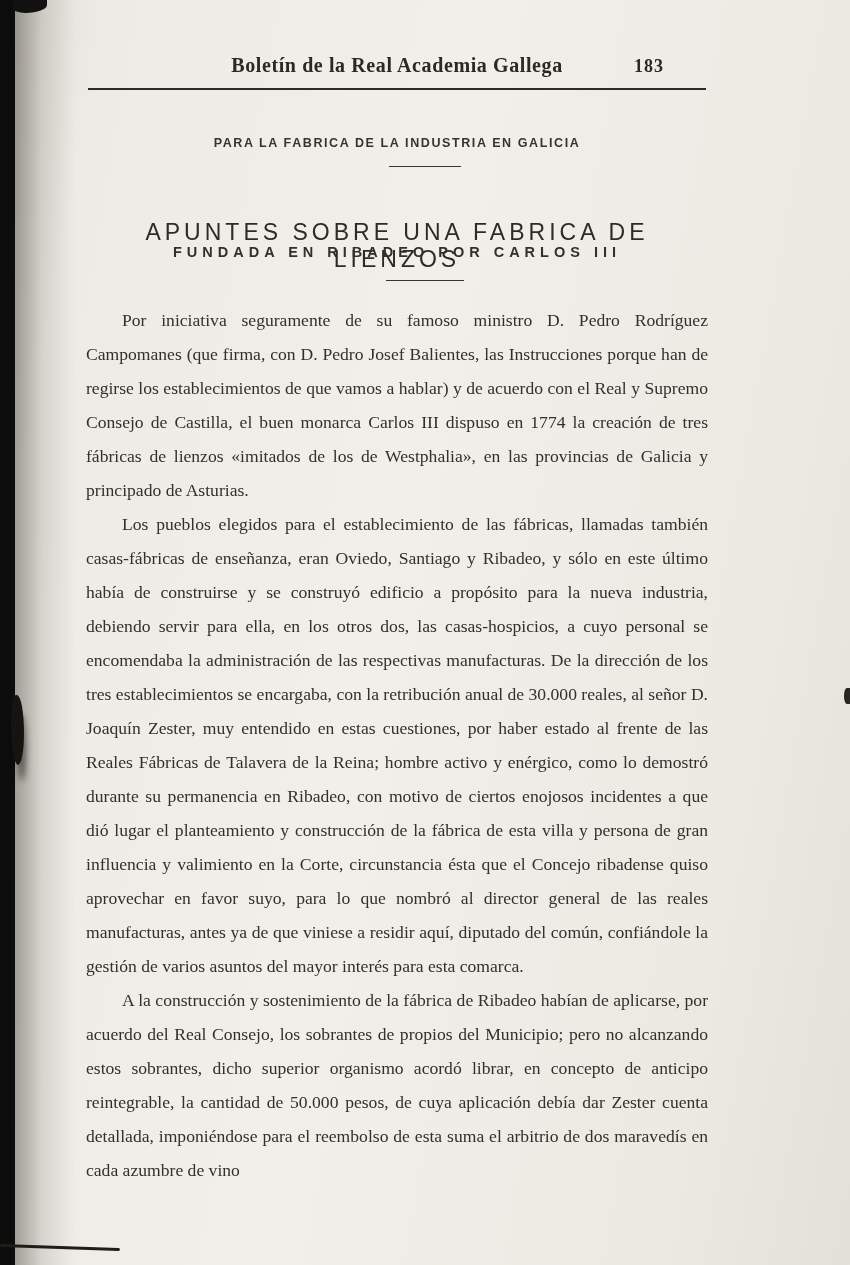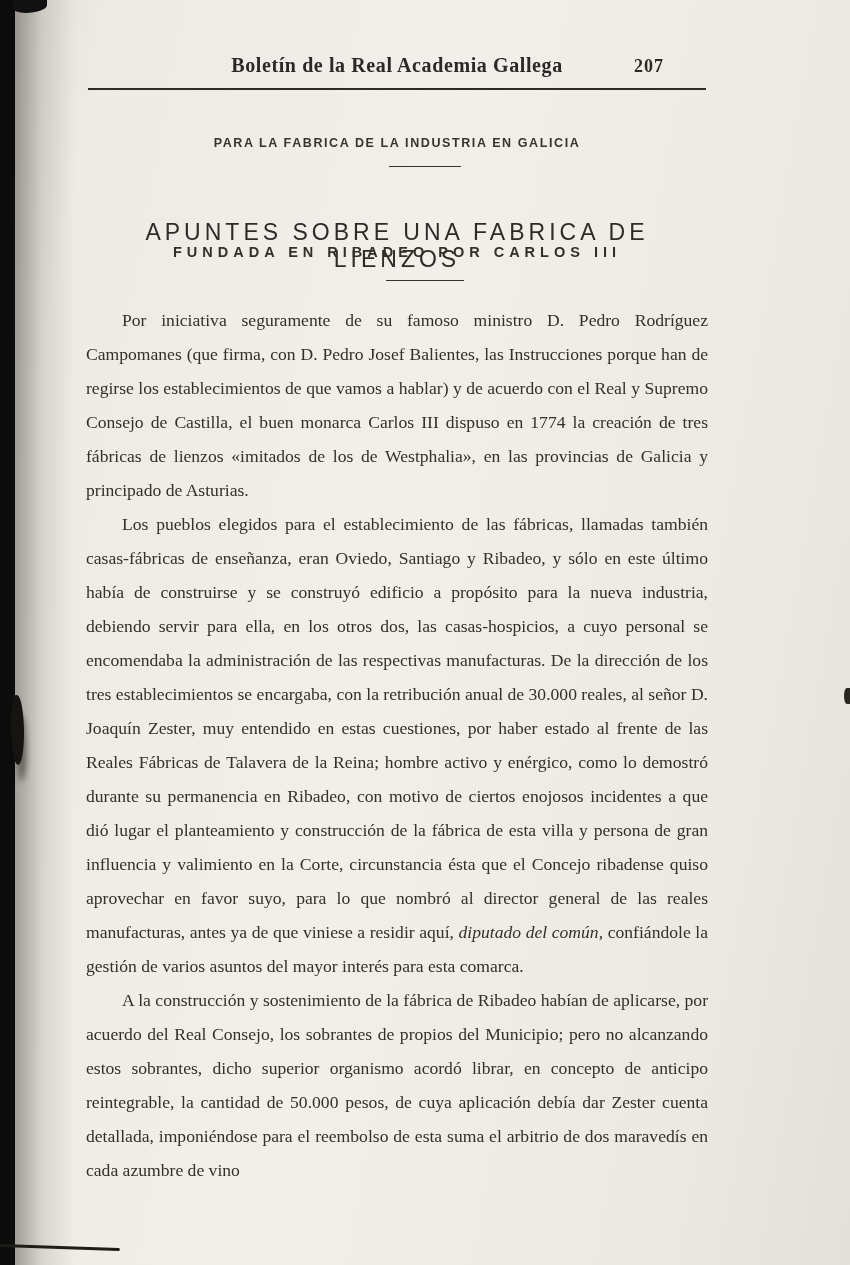--- a/index.html
+++ b/index.html
@@ -116,38 +116,38 @@
     position: absolute; left: 86px; top: 303px; width: 622px;
     font-size: 17.6px;
     line-height: 34px;
     text-align: justify;
     color: #33302b;
   }
   .article-body p {
     margin: 0;
     text-indent: 36px;
   }
-  .italic { font-style: italic; }
+  .italic { }
 </style>
 </head>
 <body>
 
 <div class="scan-page">
 
   <div class="binding-edge"></div>
   <div class="binding-shadow"></div>
   <div class="corner-mark"></div>
   <div class="edge-smudge"></div>
   <div class="bottom-line"></div>
   <div class="right-edge-mark"></div>
 
   <header class="page-header">
     <div class="header-row">
       <span class="journal-title">Boletín de la Real Academia Gallega</span>
-      <span class="page-number">207</span>
+      <span class="page-number">183</span>
     </div>
     <div class="header-rule"></div>
   </header>
 
   <div class="series-heading">PARA LA FABRICA DE LA INDUSTRIA EN GALICIA</div>
   <div class="heading-rule"></div>
 
   <h1 class="article-title">APUNTES SOBRE UNA FABRICA DE LIENZOS</h1>
   <h2 class="article-subtitle">FUNDADA EN RIBADEO POR CARLOS III</h2>
   <div class="title-rule"></div>

